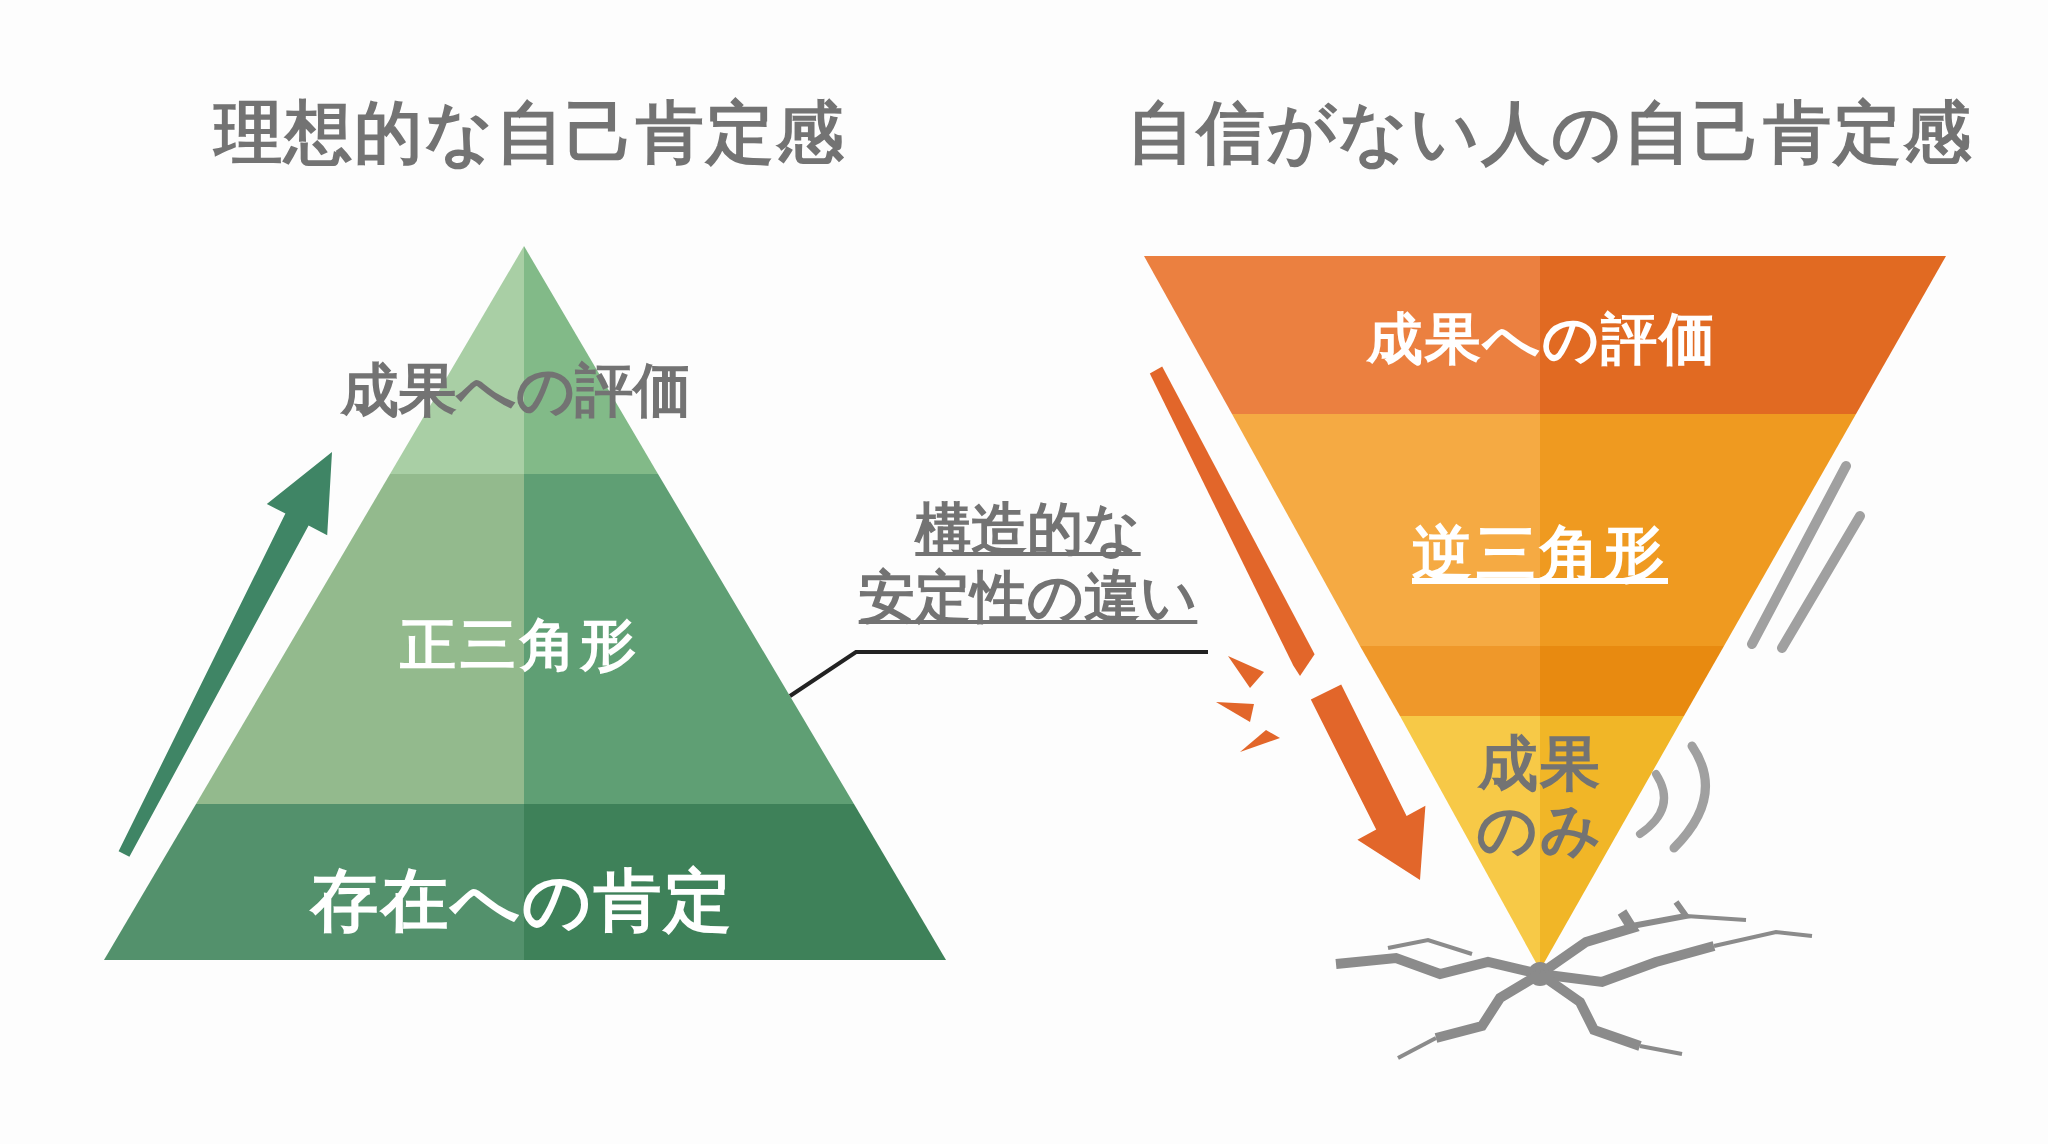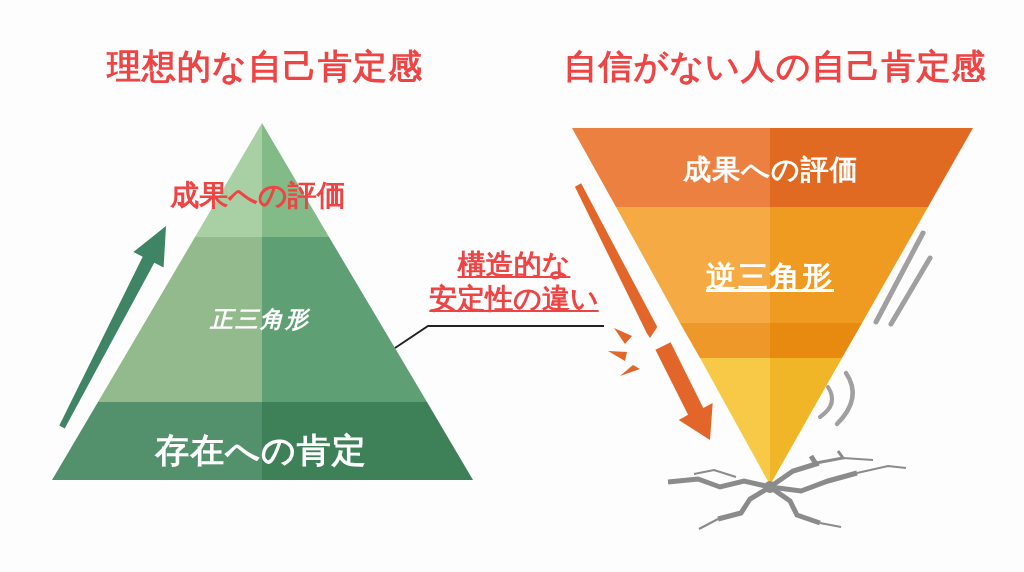--- a/index.html
+++ b/index.html
@@ -9,27 +9,27 @@
     background:#fdfdfd;
     overflow:hidden;
     font-family:"DejaVu Sans","Liberation Sans",sans-serif;
   }
   .stage svg{position:absolute;left:0;top:0;}
   .t{
     position:absolute;
     transform:translateX(-50%);
     white-space:nowrap;
     font-weight:800;
-    color:#ef4444;
+    color:#737373;
     text-align:center;
   }
   .title{font-size:34px;letter-spacing:1px;}
   .white{color:#ffffff;}
   .l-top{font-size:29px;}
-  .l-mid{font-size:23px;letter-spacing:2px;font-style:italic;}
+  .l-mid{font-size:28px;letter-spacing:2px;}
   .l-bot{font-size:34px;letter-spacing:1px;}
   .r-top{font-size:28px;letter-spacing:1px;}
   .r-mid{font-size:30px;letter-spacing:2px;}
   .r-tip{font-size:30px;line-height:33px;letter-spacing:1px;}
   .callout{font-size:28px;line-height:34px;text-decoration:underline;}
 </style>
 </head>
 <body>
 
 <div class="stage">
@@ -105,19 +105,23 @@
   <div class="t l-top" style="left:258px;top:176px;">成果への評価</div>
 
   <div class="t l-mid white" style="left:260px;top:304px;">正三角形</div>
 
   <div class="t l-bot white" style="left:261px;top:428px;">存在への肯定</div>
 
   <div class="t r-top white" style="left:771px;top:151px;">成果への評価</div>
 
   <div class="t r-mid white" style="left:770px;top:257px;text-decoration:underline;">逆三角形</div>
 
+  <div class="t r-tip" style="left:770px;top:366px;">
+    <div>成果</div>
+    <div>のみ</div>
+  </div>
 
   <div class="t callout" style="left:514px;top:248px;">
     <div>構造的な</div>
     <div>安定性の違い</div>
   </div>
 
 </div>
 
 </body></html>

